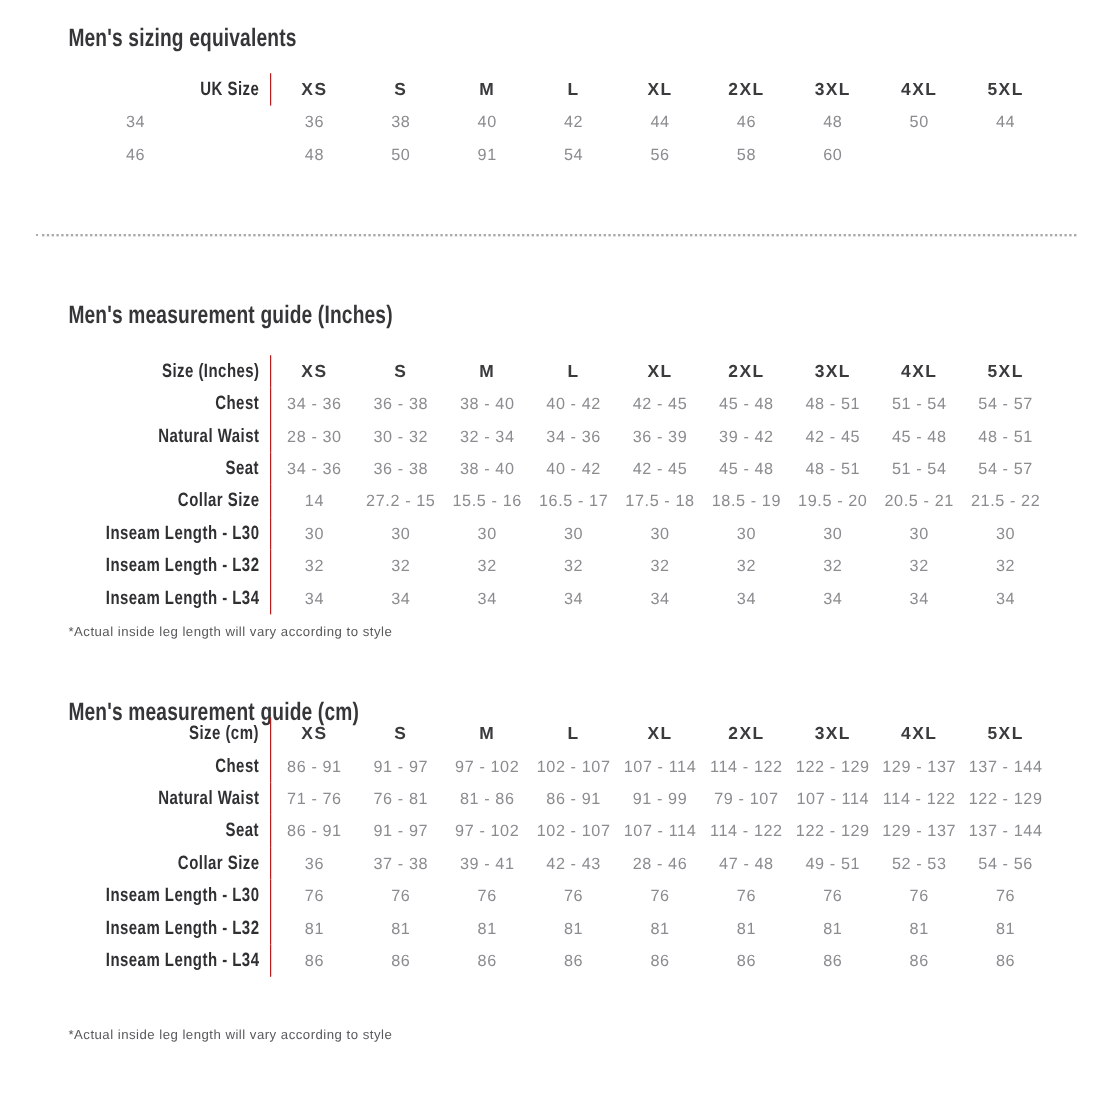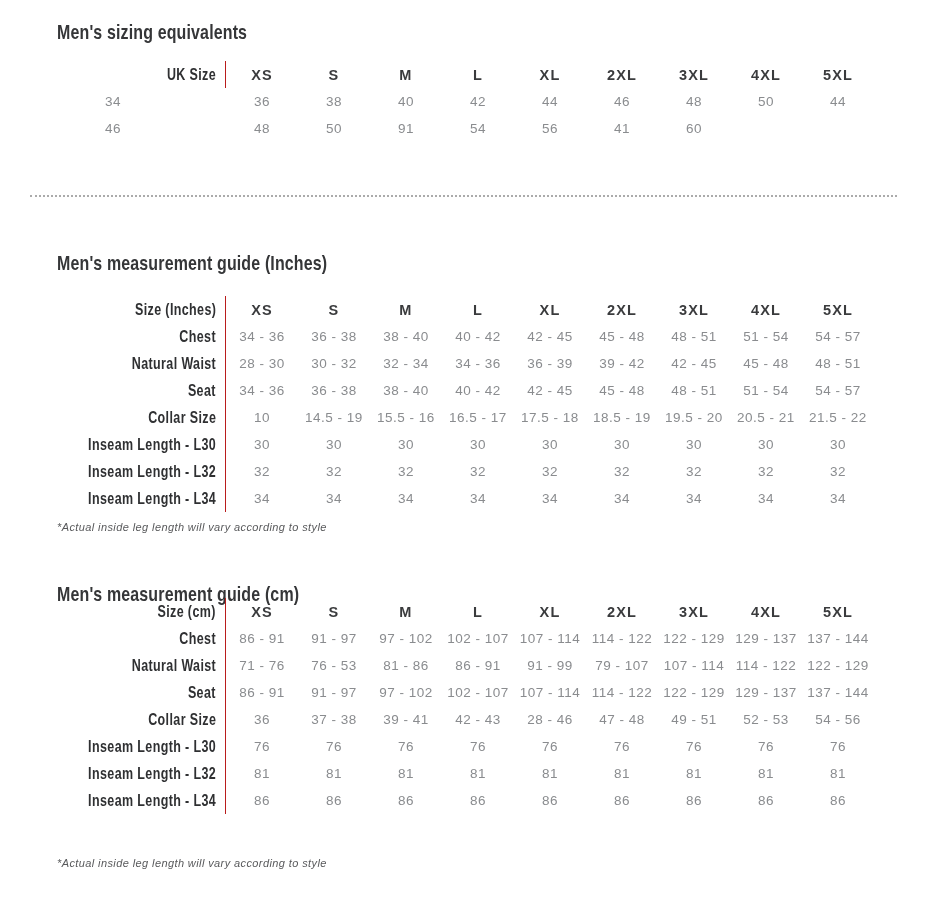--- a/index.html
+++ b/index.html
@@ -35,21 +35,21 @@
   }
   .header-cell {
     font-size:14.5px; font-weight:bold; color:#3a3b3d; letter-spacing:1.2px;
   }
   .divider {
     position:absolute; left:30px; width:867px; height:0;
     border-top:2px dotted #ababab;
   }
   .footnote {
     position:absolute; left:57px; font-size:11px; color:#58595b;
-    letter-spacing:0.4px; white-space:nowrap;font-style:italic;
+    letter-spacing:0.4px; white-space:nowrap;
   }
 </style>
 </head>
 <body>
 
 <div class="section-title" style="top:20px;">Men's sizing equivalents</div>
 <div class="size-table" style="top:61px;">
     <div class="cell label-cell">
       <span class="label-inner">UK Size</span>
     </div>
@@ -71,21 +71,21 @@
     <div class="cell">46</div>
     <div class="cell">48</div>
     <div class="cell">50</div>
     <div class="cell">44</div>
     <div class="cell">46</div>
     <div class="cell">48</div>
     <div class="cell">50</div>
     <div class="cell">91</div>
     <div class="cell">54</div>
     <div class="cell">56</div>
-    <div class="cell">41</div>
+    <div class="cell">58</div>
     <div class="cell">60</div>
   </div>
 
 <div class="divider" style="top:195px;"></div>
 
 <div class="section-title" style="top:251px;">Men's measurement guide (Inches)</div>
 <div class="size-table" style="top:296px;">
     <div class="cell label-cell">
       <span class="label-inner">Size (Inches)</span>
     </div>
@@ -130,22 +130,22 @@
     <div class="cell">38 - 40</div>
     <div class="cell">40 - 42</div>
     <div class="cell">42 - 45</div>
     <div class="cell">45 - 48</div>
     <div class="cell">48 - 51</div>
     <div class="cell">51 - 54</div>
     <div class="cell">54 - 57</div>
     <div class="cell label-cell">
       <span class="label-inner">Collar Size</span>
     </div>
-    <div class="cell">10</div>
-    <div class="cell">14.5 - 19</div>
+    <div class="cell">14</div>
+    <div class="cell">27.2 - 15</div>
     <div class="cell">15.5 - 16</div>
     <div class="cell">16.5 - 17</div>
     <div class="cell">17.5 - 18</div>
     <div class="cell">18.5 - 19</div>
     <div class="cell">19.5 - 20</div>
     <div class="cell">20.5 - 21</div>
     <div class="cell">21.5 - 22</div>
     <div class="cell label-cell">
       <span class="label-inner">Inseam Length - L30</span>
     </div>
@@ -208,21 +208,21 @@
     <div class="cell">102 - 107</div>
     <div class="cell">107 - 114</div>
     <div class="cell">114 - 122</div>
     <div class="cell">122 - 129</div>
     <div class="cell">129 - 137</div>
     <div class="cell">137 - 144</div>
     <div class="cell label-cell">
       <span class="label-inner">Natural Waist</span>
     </div>
     <div class="cell">71 - 76</div>
-    <div class="cell">76 - 53</div>
+    <div class="cell">76 - 81</div>
     <div class="cell">81 - 86</div>
     <div class="cell">86 - 91</div>
     <div class="cell">91 - 99</div>
     <div class="cell">79 - 107</div>
     <div class="cell">107 - 114</div>
     <div class="cell">114 - 122</div>
     <div class="cell">122 - 129</div>
     <div class="cell label-cell">
       <span class="label-inner">Seat</span>
     </div>

